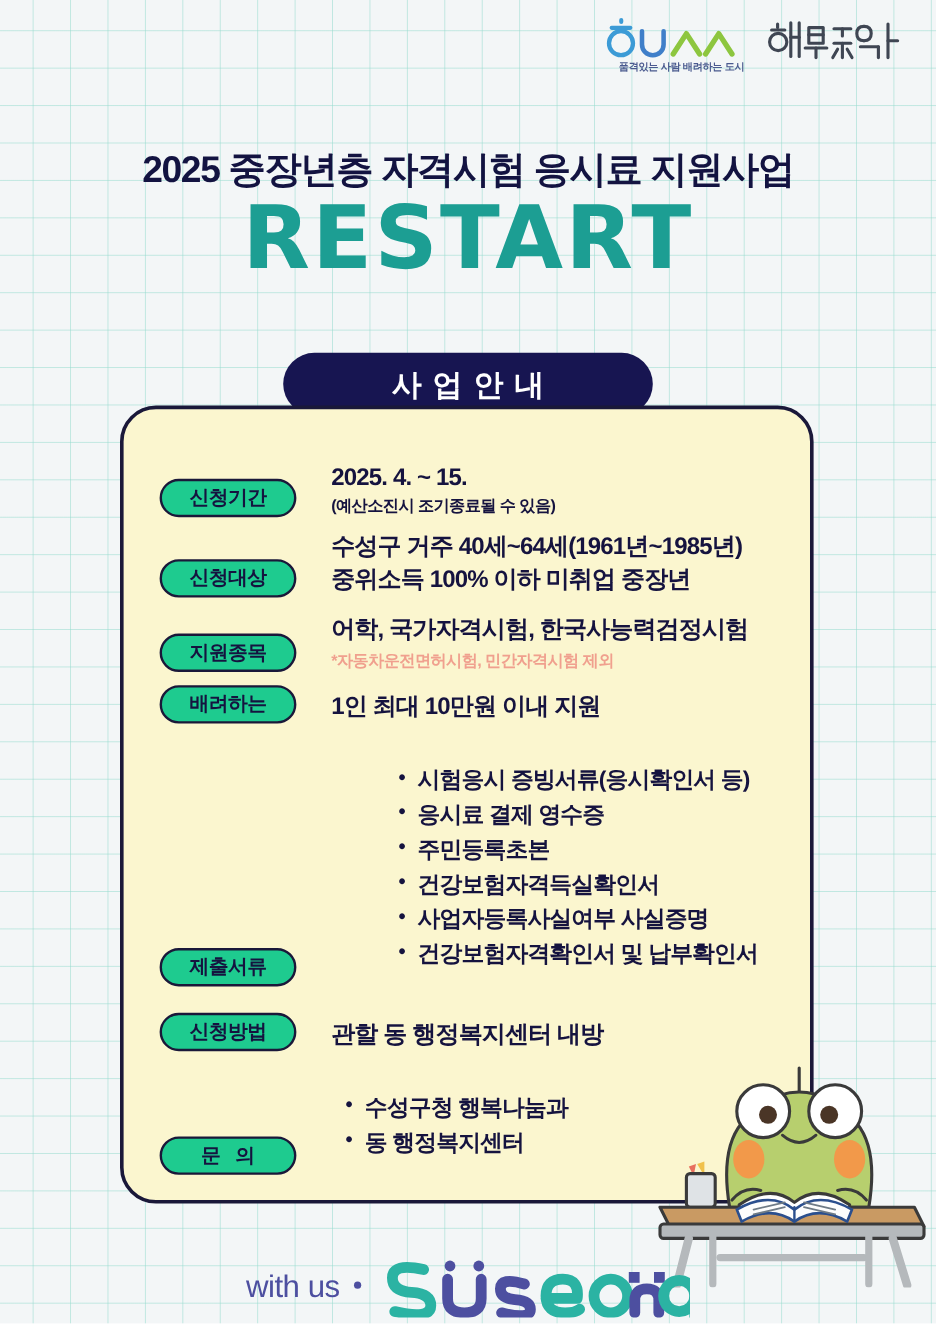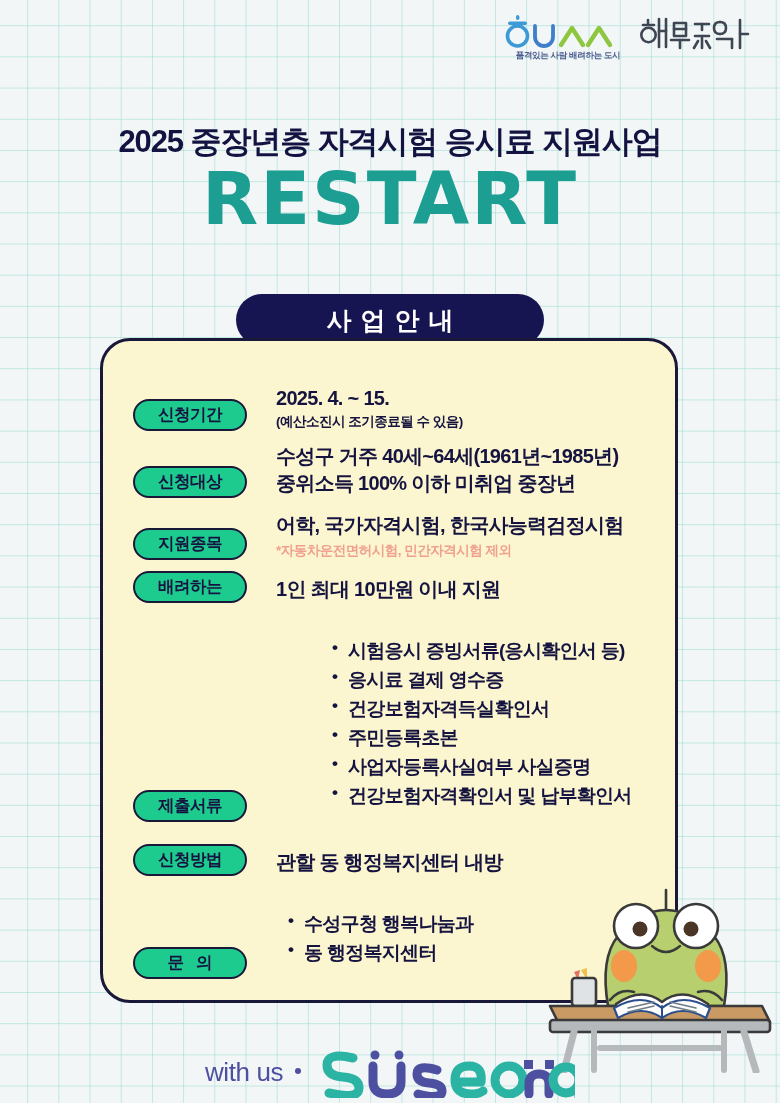--- a/index.html
+++ b/index.html
@@ -306,22 +306,22 @@
         <div class="main-line">1인 최대 10만원 이내 지원</div>
       </div>
     </div>
 
     <div class="row" style="margin-bottom:22px;gap:44px;">
       <div class="pill">제출서류</div>
       <div class="rowbody">
         <ul class="bullets">
           <li>시험응시 증빙서류(응시확인서 등)</li>
           <li>응시료 결제 영수증</li>
+          <li>주민등록초본</li>
           <li>건강보험자격득실확인서</li>
-          <li>주민등록초본</li>
           <li>사업자등록사실여부 사실증명</li>
           <li>건강보험자격확인서 및 납부확인서</li>
         </ul>
       </div>
     </div>
 
     <div class="row" style="margin-bottom:20px;">
       <div class="pill">신청방법</div>
       <div class="rowbody">
         <div class="main-line">관할 동 행정복지센터 내방</div>

